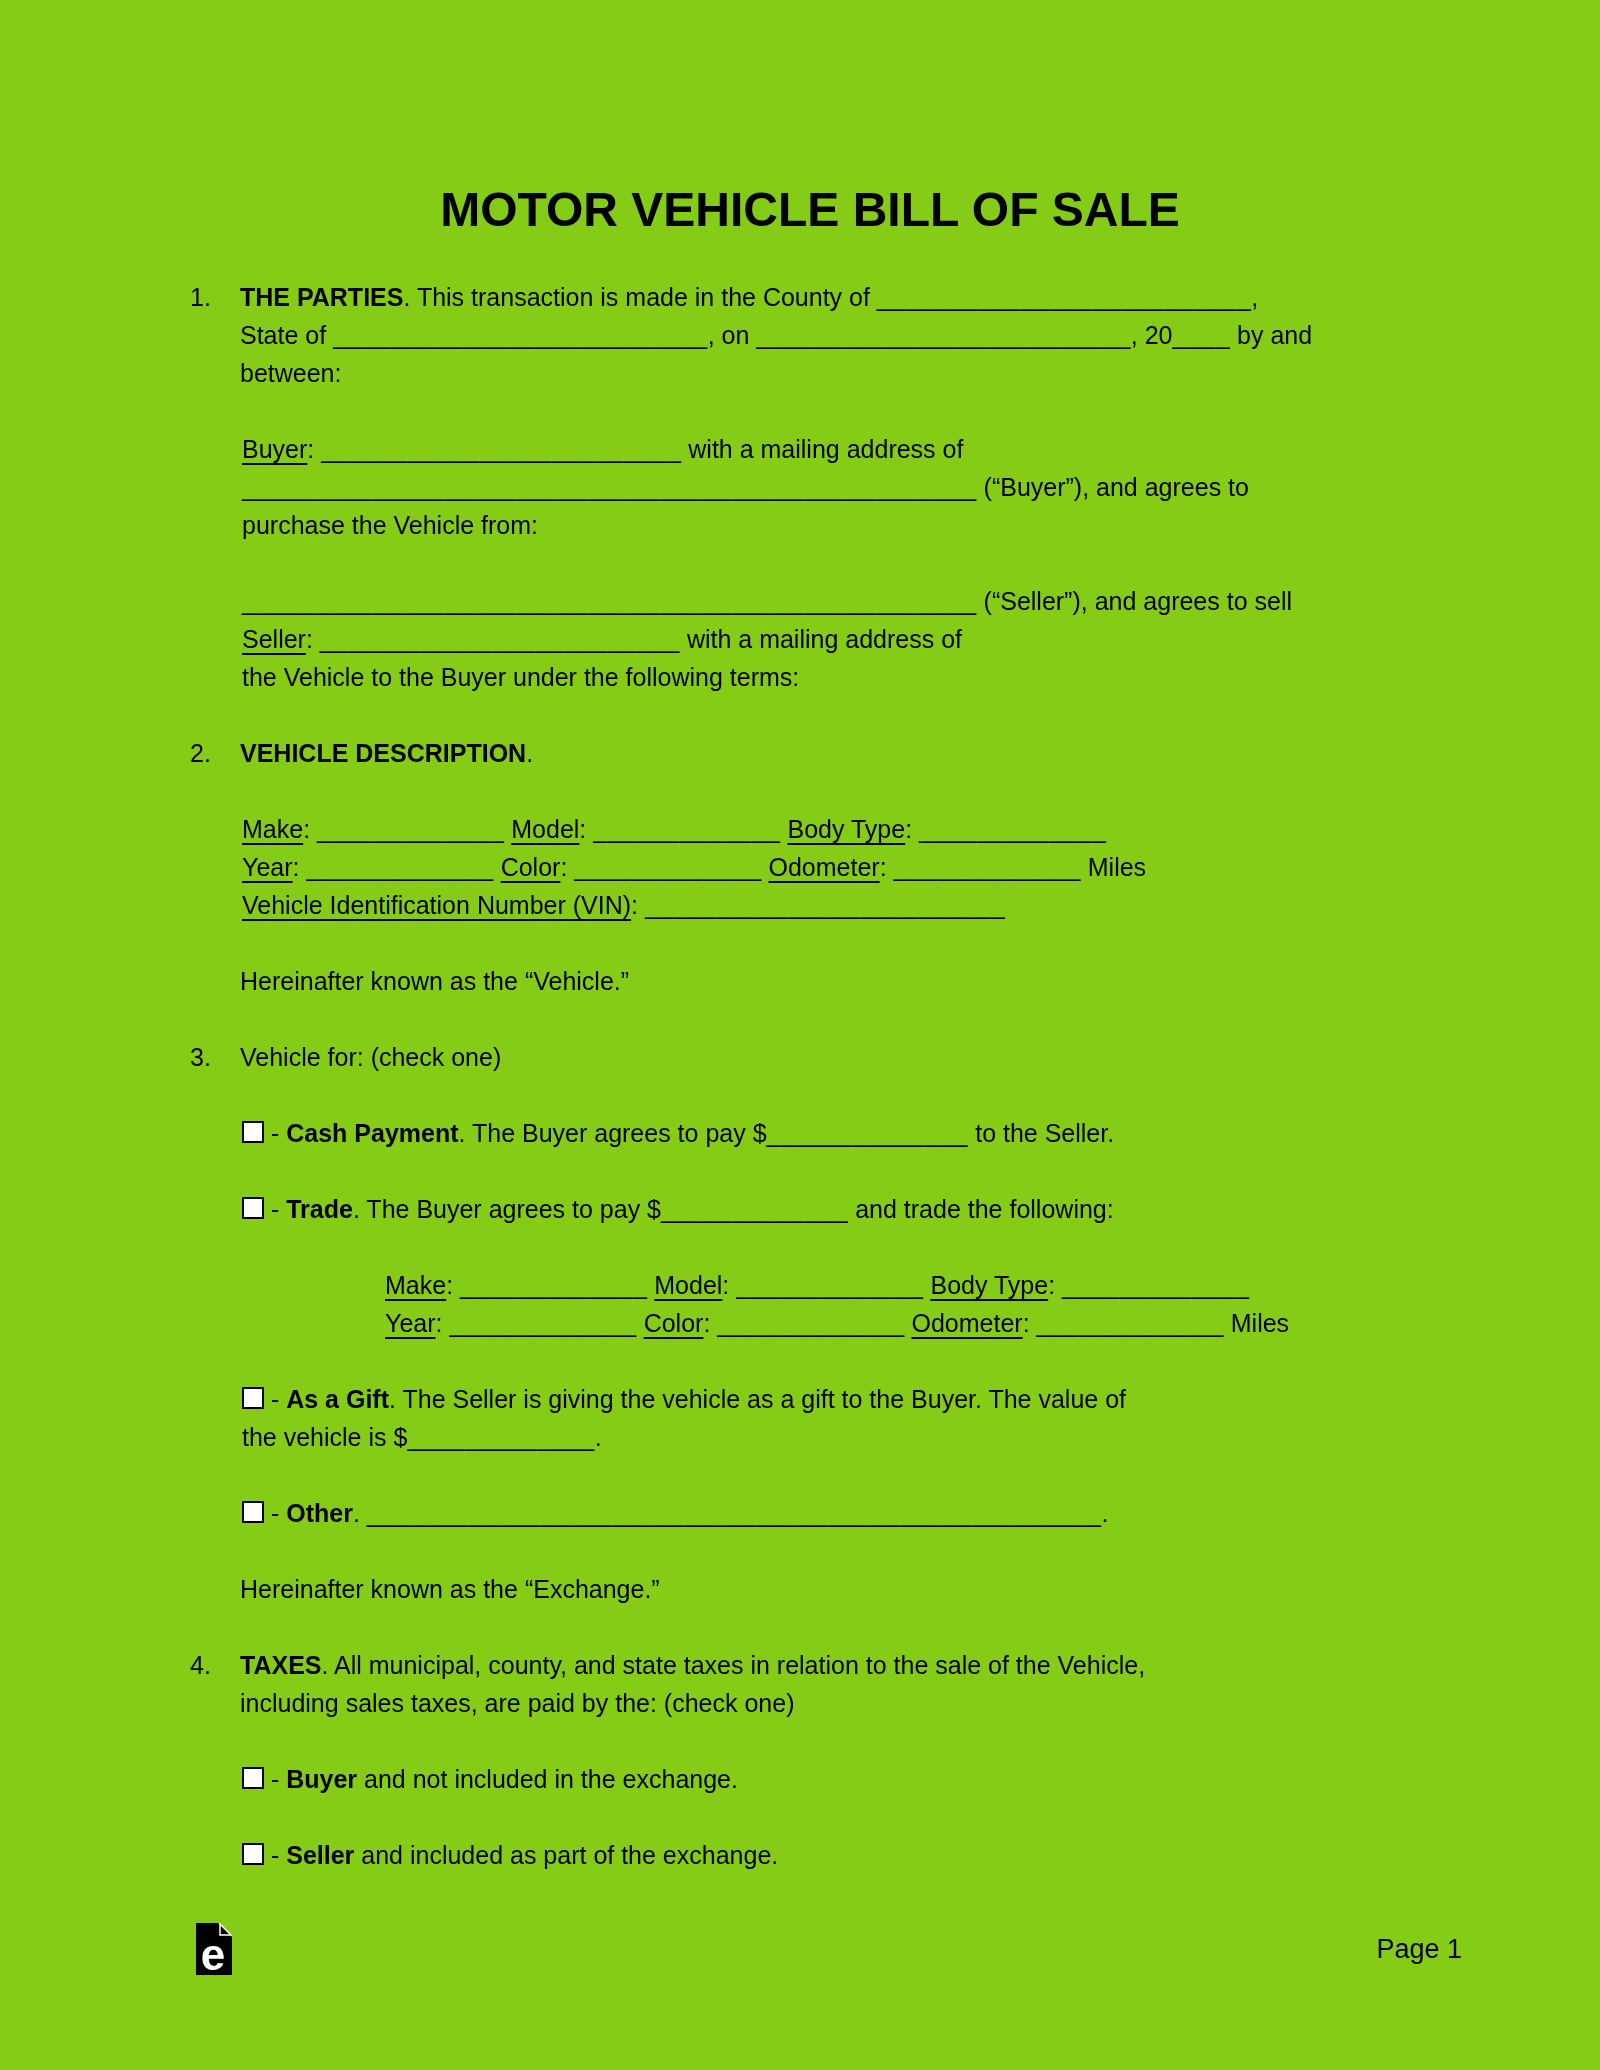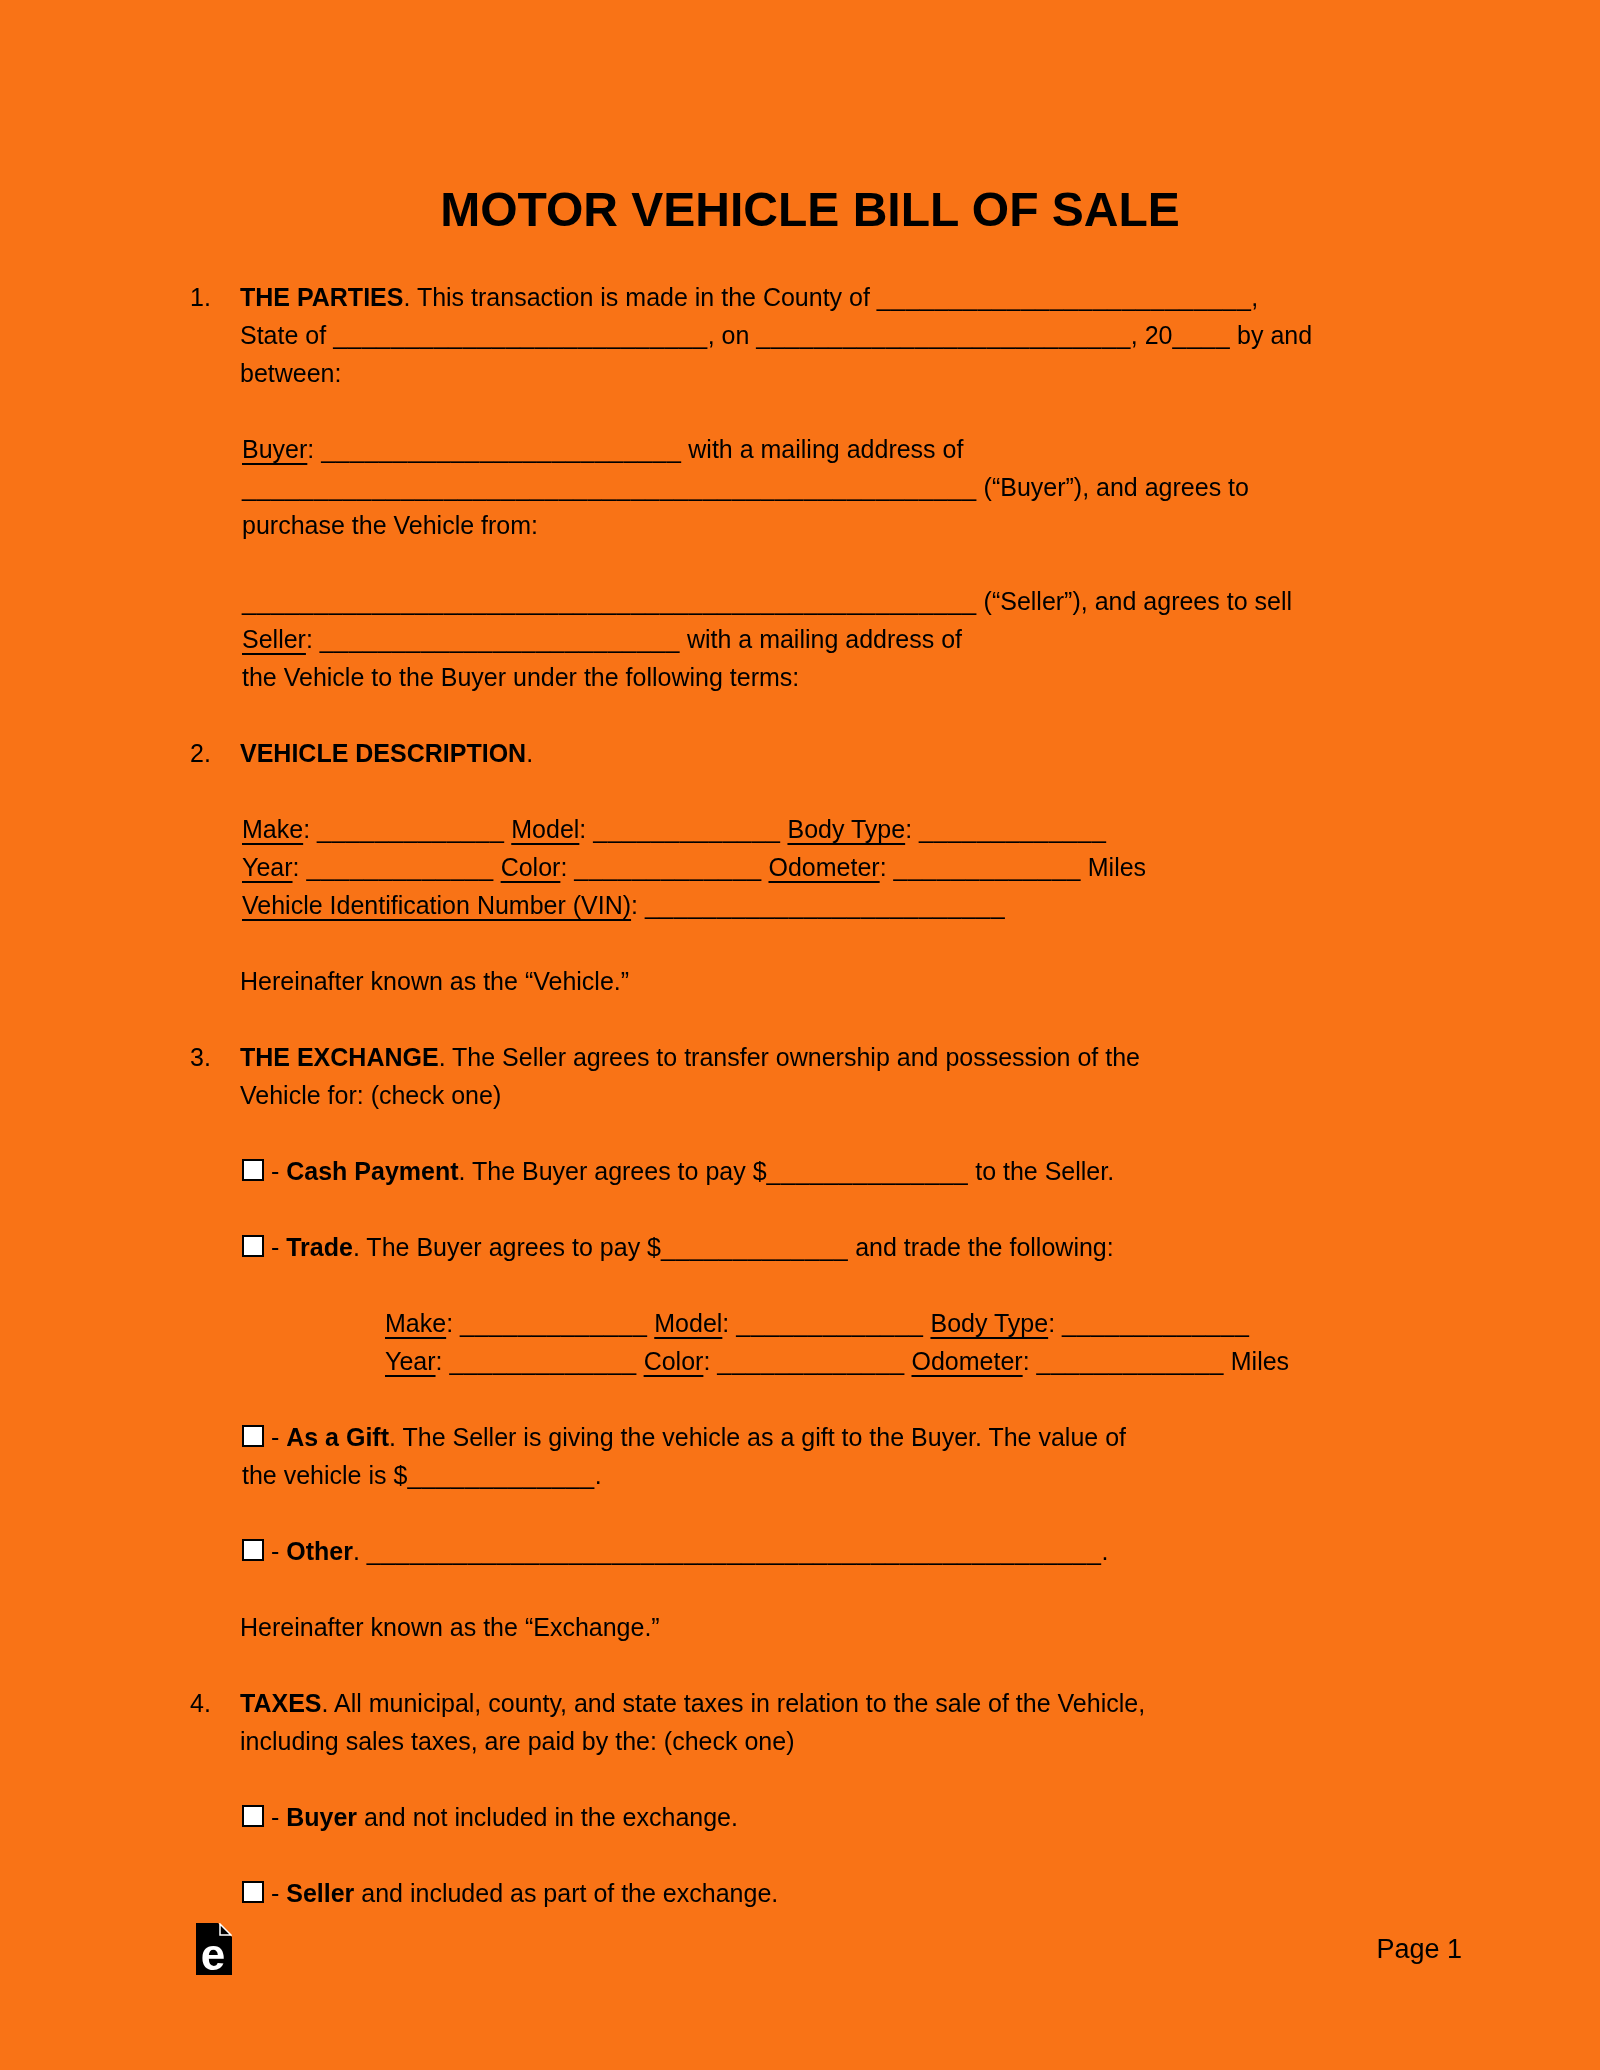--- a/index.html
+++ b/index.html
@@ -1,20 +1,20 @@
 <!DOCTYPE html>
 <html><head>
 <meta charset="utf-8">
 <style>
   html,body { margin:0; padding:0; background:#e8e8e8; }
   .page {
     position:relative;
     width:1600px; height:2070px;
     margin:0 auto;
-    background:#f97316;
+    background:#84cc16;
     font-family:"Liberation Sans","DejaVu Sans",sans-serif;
     font-size:25px;
     line-height:38px;
     color:#000;
     overflow:hidden;
   }
   .content { padding:180px 170px 0 190px; }
   .doc-title {
     margin:0 0 38px 0;
     text-align:center;
@@ -85,21 +85,20 @@
           <div class="line"><span class="u">Make</span><span>: </span><span class="blank">_____________</span><span> </span><span class="u">Model</span><span>: </span><span class="blank">_____________</span><span> </span><span class="u">Body Type</span><span>: </span><span class="blank">_____________</span></div>
           <div class="line"><span class="u">Year</span><span>: </span><span class="blank">_____________</span><span> </span><span class="u">Color</span><span>: </span><span class="blank">_____________</span><span> </span><span class="u">Odometer</span><span>: </span><span class="blank">_____________</span><span> Miles</span></div>
           <div class="line"><span class="u">Vehicle Identification Number (VIN)</span><span>: </span><span class="blank">_________________________</span></div>
         </div>
         <div class="block indent0">
           <div class="line"><span>Hereinafter known as the “Vehicle.”</span></div>
         </div>
         <div class="block numbered">
           <span class="num">3.</span>
           <div class="ncontent">
-            <div class="line"><span class="b">THE EXCHANGE</span><span>. The Seller agrees to transfer ownership and possession of the</span></div>
             <div class="line"><span>Vehicle for: (check one)</span></div>
           </div>
         </div>
         <div class="block indent1">
           <div class="line"><span class="checkbox"></span><span> - </span><span class="b">Cash Payment</span><span>. The Buyer agrees to pay $</span><span class="blank">______________</span><span> to the Seller.</span></div>
         </div>
         <div class="block indent1">
           <div class="line"><span class="checkbox"></span><span> - </span><span class="b">Trade</span><span>. The Buyer agrees to pay $</span><span class="blank">_____________</span><span> and trade the following:</span></div>
         </div>
         <div class="block indent2">

